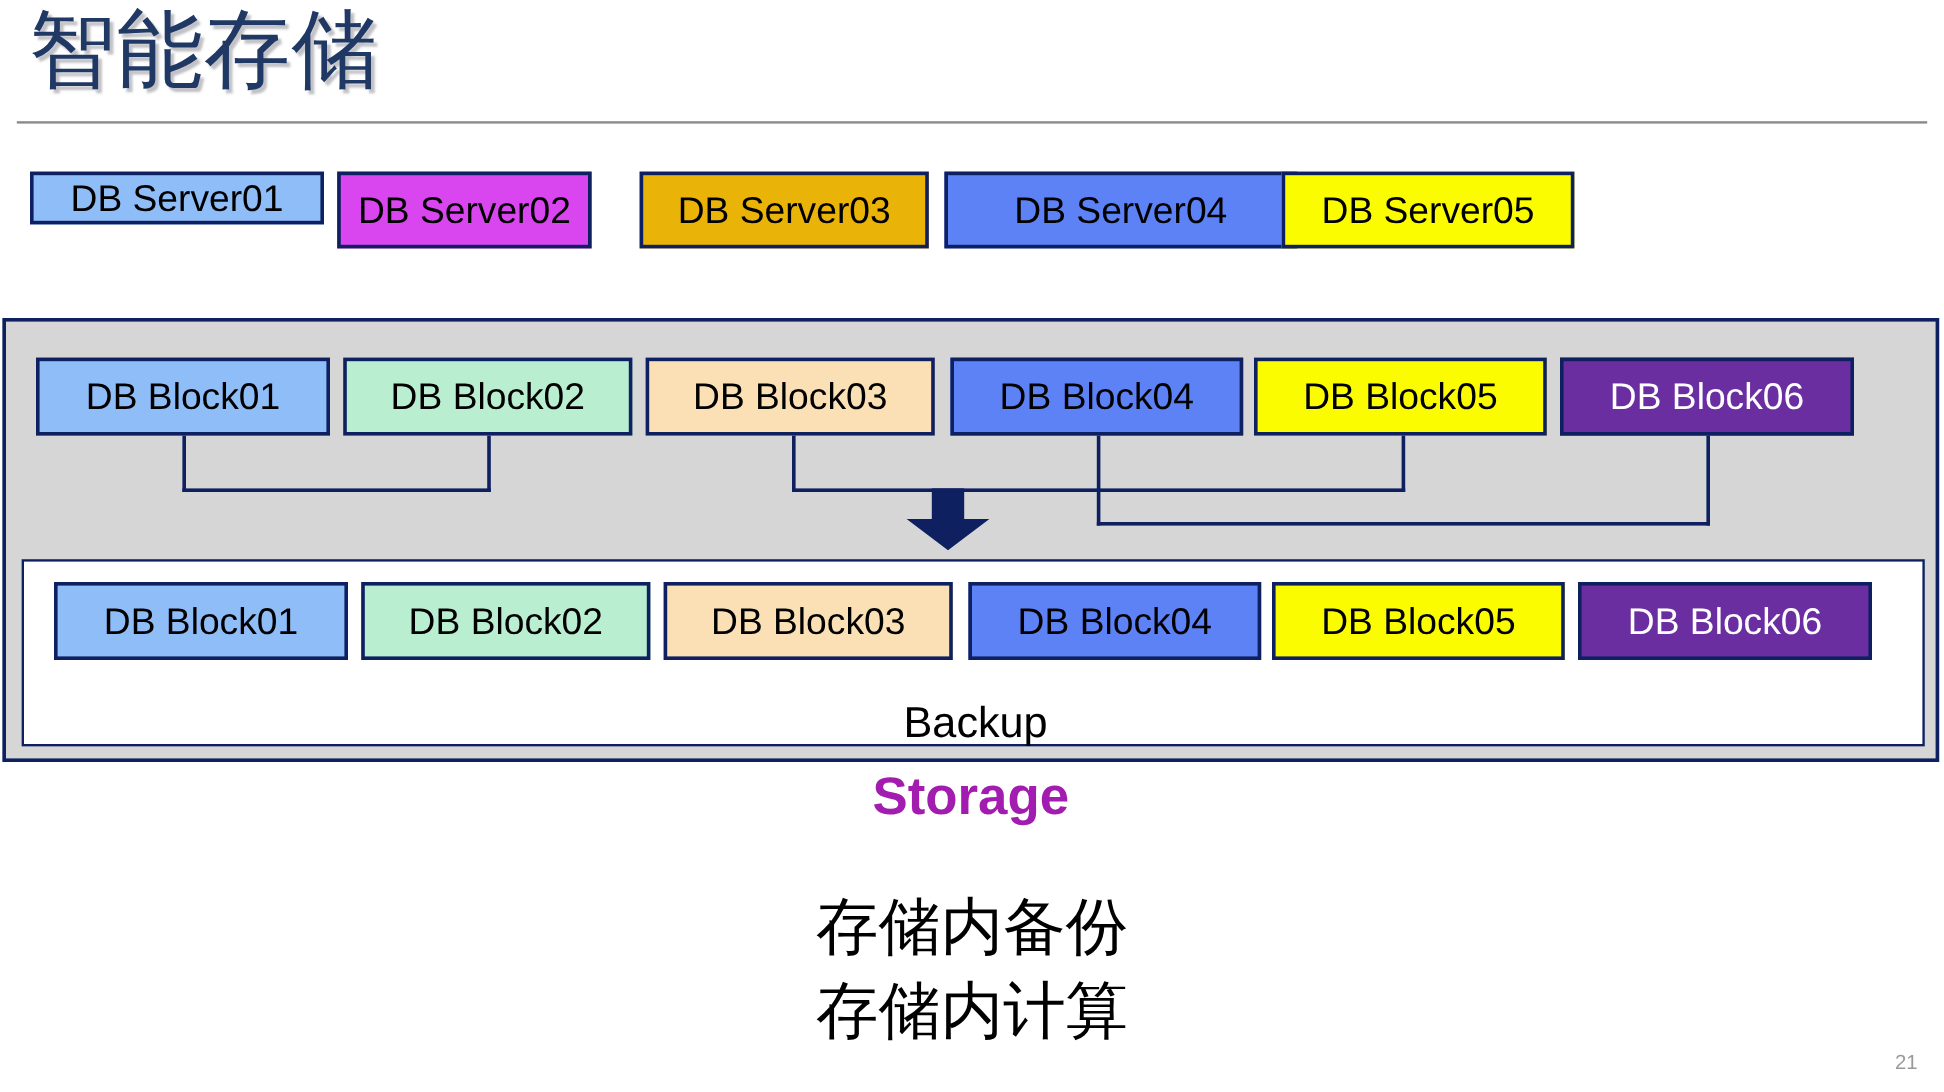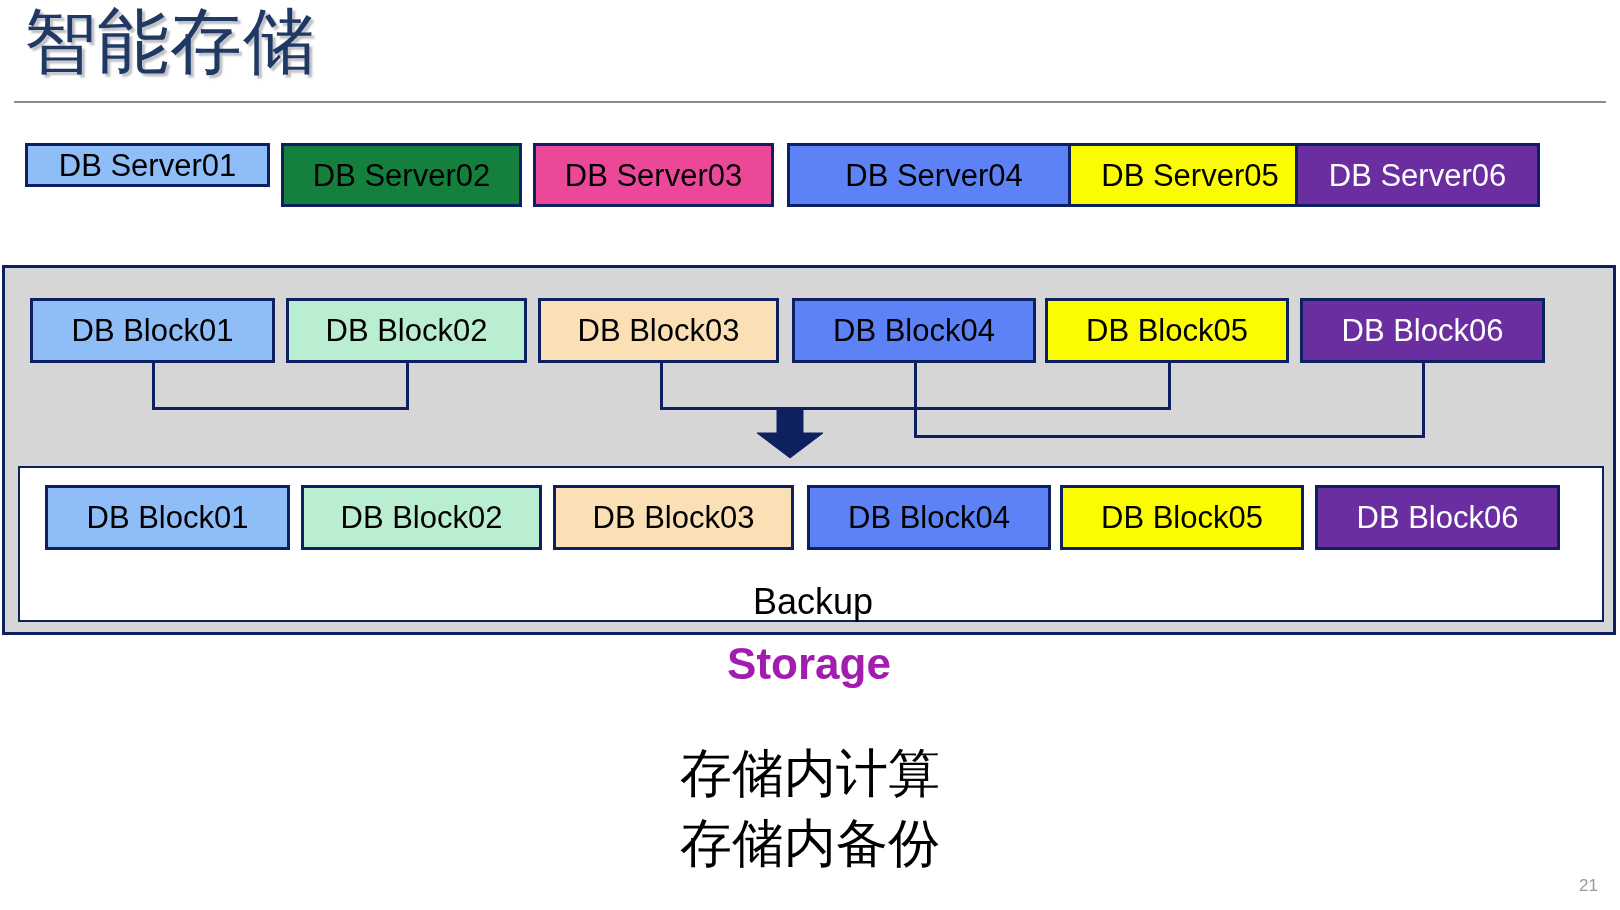--- a/index.html
+++ b/index.html
@@ -83,34 +83,31 @@
 
 <div id="slide">
 
   <div id="title">智能存储</div>
   <div id="title-rule"></div>
 
   <div id="server-row">
       <div class="bx" style="left: 25px; top: 143px; width: 245px; height: 44px; background: rgb(143, 189, 248); color: rgb(0, 0, 0); border-color: rgb(14, 32, 96);">
         <span>DB Server01</span>
       </div>
-      <div class="bx" style="left: 281px; top: 143px; width: 241px; height: 64px; background: #15803d; color: rgb(0, 0, 0); border-color: rgb(14, 32, 96);">
+      <div class="bx" style="left: 281px; top: 143px; width: 212px; height: 64px; background: #d946ef; color: rgb(0, 0, 0); border-color: rgb(14, 32, 96);">
         <span>DB Server02</span>
       </div>
-      <div class="bx" style="left: 533px; top: 143px; width: 241px; height: 64px; background: #ec4899; color: rgb(0, 0, 0); border-color: rgb(14, 32, 96);">
+      <div class="bx" style="left: 533px; top: 143px; width: 241px; height: 64px; background: #eab308; color: rgb(0, 0, 0); border-color: rgb(14, 32, 96);">
         <span>DB Server03</span>
       </div>
       <div class="bx" style="left: 787px; top: 143px; width: 294px; height: 64px; background: rgb(92, 130, 245); color: #000000; border-color: rgb(14, 32, 96);">
         <span>DB Server04</span>
       </div>
       <div class="bx" style="left: 1040px; top: 143px; width: 244px; height: 64px; background: rgb(252, 252, 0); color: rgb(0, 0, 0); border-color: rgb(14, 32, 96); margin-left: 28px;">
         <span>DB Server05</span>
-      </div>
-      <div class="bx dark" style="left: 1295px; top: 143px; width: 245px; height: 64px; background: rgb(107, 46, 160); color: rgb(255, 255, 255); border-color: rgb(14, 32, 96);">
-        <span>DB Server06</span>
       </div>
     </div>
 
   <div id="storage-panel">
 
     <div id="primary-layer">
         <div class="bx" style="left: 25px; top: 30px; width: 245px; height: 65px; background: rgb(143, 189, 248); color: rgb(0, 0, 0); border-color: rgb(14, 32, 96);">
           <span>DB Block01</span>
         </div>
         <div class="bx" style="left: 281px; top: 30px; width: 241px; height: 65px; background: rgb(185, 239, 208); color: rgb(0, 0, 0); border-color: rgb(14, 32, 96);">
@@ -164,18 +161,18 @@
             <span>DB Block06</span>
           </div>
         </div>
       <div id="backup-label">Backup</div>
     </div>
 
     <div id="storage-label">Storage</div>
   </div>
 
   <div id="captions">
+    <div>存储内备份</div>
     <div>存储内计算</div>
-    <div>存储内备份</div>
   </div>
 
   <div id="page-number">21</div>
 </div>
 
 </body></html>

